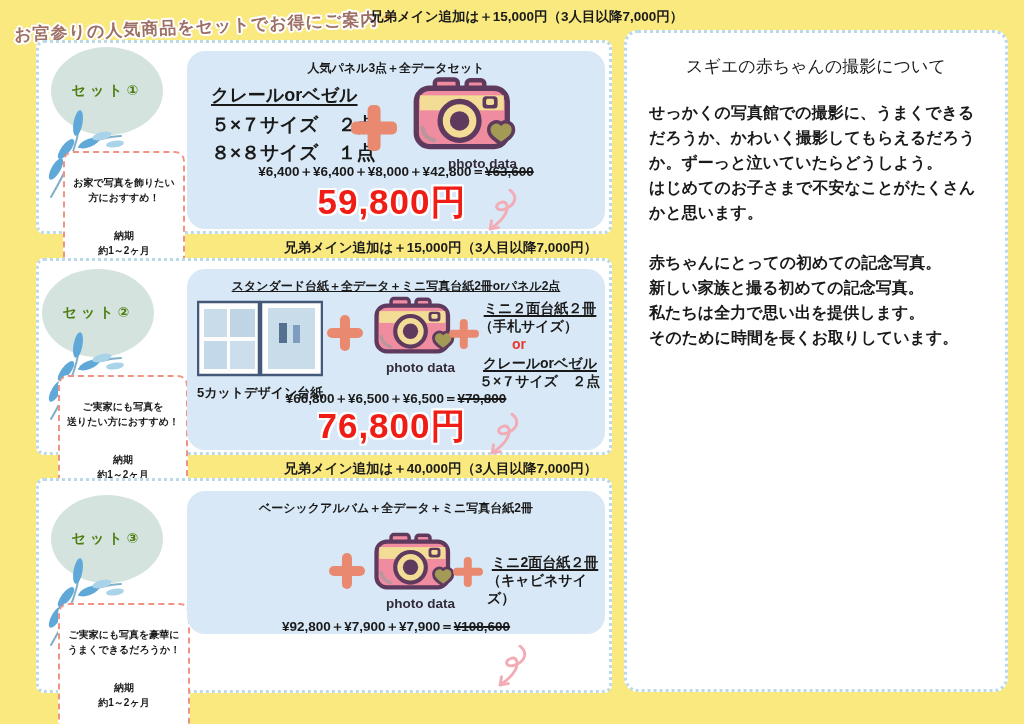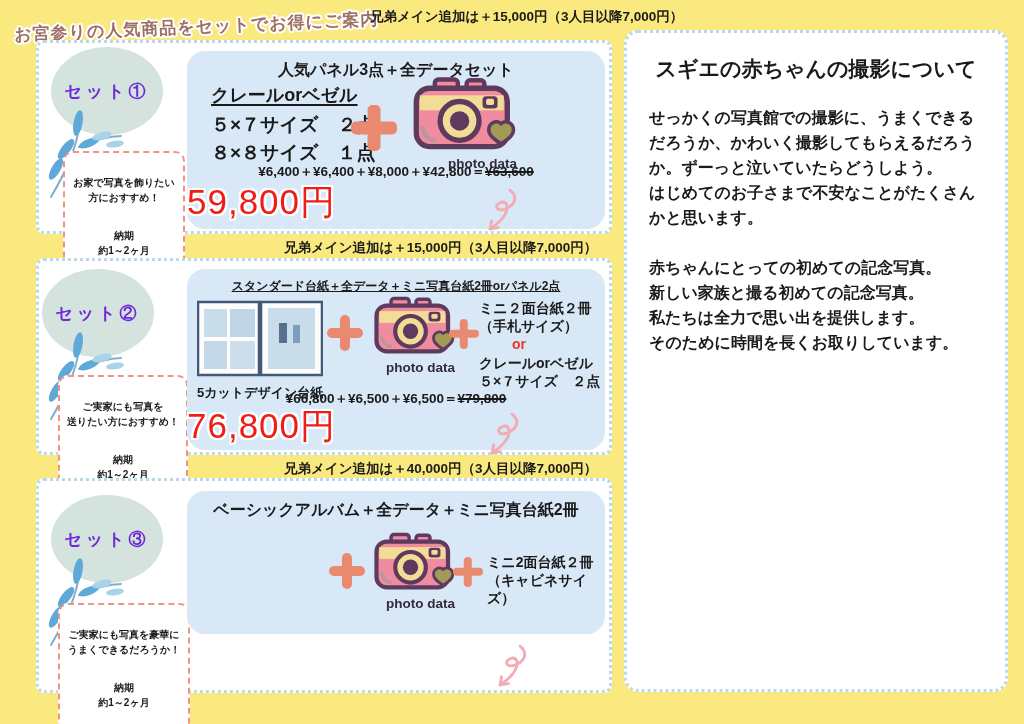--- a/index.html
+++ b/index.html
@@ -30,21 +30,21 @@
     position:absolute; left:36px; width:576px; background:#fff;
     border:3px dotted #BBDAE9; border-radius:8px;
   }
   .card1{ top:40px;  height:194px; }
   .card2{ top:258px; height:197px; }
   .card3{ top:478px; height:215px; }
 
   .set-oval{
     position:absolute; background:#D4E3DE; border-radius:50%;
     display:flex; align-items:center; justify-content:center;
-    color:#6d28d9; font-size:17px; font-weight:700; letter-spacing:4px;font-family:Liberation Serif, serif;
+    color:#4d7c0f; font-size:14px; font-weight:700; letter-spacing:4px;
   }
   .card1 .set-oval{ left:12px; top:4px;  width:112px; height:88px; }
   .card2 .set-oval{ left:3px; top:8px;  width:112px; height:88px; }
   .card3 .set-oval{ left:12px; top:14px; width:112px; height:88px;text-align:center; }
 
   .leaf{ position:absolute; }
   .card1 .leaf{ left:0px; top:62px; }
   .card2 .leaf{ left:0px; top:66px; }
   .card3 .leaf{ left:0px; top:72px; }
 
@@ -60,21 +60,21 @@
 
   .blue-panel{
     position:absolute; left:148px; top:8px; width:418px;
     background:#D8E8F6; border-radius:18px;
   }
   .card1 .blue-panel{ height:178px; }
   .card2 .blue-panel{ height:181px; }
   .card3 .blue-panel{ top:10px; height:143px; }
 
   .panel-title{ position:absolute; left:0; right:0; top:9px; text-align:center;
-    font-weight:700; font-size:16px; }
+    font-weight:700; font-size:12px; }
   .card2 .panel-title{ font-size:12px;text-decoration:underline; }
 
   
   .items-block{ position:absolute; left:24px; top:32px; }
   .items-heading{ font-size:18px; font-weight:700; text-decoration:underline;
     text-underline-offset:3px; text-decoration-thickness:2px; }
   .item-lines{ font-size:19px; font-weight:700; line-height:1.45; white-space:pre-line; margin-top:4px; }
 
   
   .plus{ position:absolute; }
@@ -96,49 +96,49 @@
   
   .album-block{ position:absolute; }
   .card2 .album-block{ left:10px; top:30px; width:128px; }
   .card3 .album-block{ left:14px; top:34px; width:110px; }
   .album-caption{ font-size:13px; font-weight:700; margin-top:3px; white-space:nowrap; }
 
   
   .options{ position:absolute; font-size:14px; font-weight:700; line-height:1.3; }
   .card2 .options{ left:292px; top:30px; width:122px; }
   .card3 .options{ left:300px; top:62px; width:116px; }
-  .opt-u{ text-underline-offset:2px; text-decoration-thickness:2px; }
+  .opt-u{ text-decoration:underline; text-underline-offset:2px; text-decoration-thickness:2px;text-align:center; }
   .opt-or{ color:#E8392F; text-align:center; width:80px; }
 
   .formula{ position:absolute; left:0; right:0; text-align:center;
     font-size:13.5px; font-weight:700; }
   .card1 .formula{ top:112px; }
   .card2 .formula{ top:121px;text-align:center; }
   .card3 .formula{ top:127px; }
   .struck{ text-decoration:line-through; text-decoration-thickness:2px; }
 
-  .big-price{ position:absolute; left:0; right:8px; 
-    font-size:35px; font-weight:400; color:#EF1D16; letter-spacing:1px;
+  .big-price{ position:absolute; left:0; right:8px; text-align:center;
+    font-size:35px; font-weight:700; color:#EF1D16; letter-spacing:1px;
     text-shadow:-2px 0 #fff,2px 0 #fff,0 -2px #fff,0 2px #fff,
                 -2px -2px #fff,2px -2px #fff,-2px 2px #fff,2px 2px #fff; }
   .card1 .big-price{ top:128px; }
   .card2 .big-price{ top:134px; }
   .card3 .big-price{ top:143px; }
   .doodle{ position:absolute; }
   .card1 .doodle{ left:296px; top:134px; }
   .card2 .doodle{ left:298px; top:140px; }
   .card3 .doodle{ left:306px; top:150px; }
 
   
   .info-panel{
     position:absolute; left:624px; top:30px; width:384px; height:662px;
     background:#fff; border:3px dotted #BBDAE9; border-radius:14px;
     padding:22px 22px 0 22px;
   }
-  .info-title{ text-align:center; font-size:21px; font-weight:700; margin-bottom:22px; }
+  .info-title{ text-align:center; font-size:17px; font-weight:400; margin-bottom:22px; }
   .info-para{ font-size:16px; font-weight:700; line-height:25px;
     white-space:pre-line; margin-bottom:25px; }
 </style>
 </head>
 <body>
 
 <svg width="0" height="0" style="position:absolute">
   <defs>
     <g id="camera">
       <rect x="26" y="5" width="26" height="16" rx="4" fill="#F08CA0" stroke="#5D3A5E" stroke-width="5"></rect>
@@ -310,20 +310,23 @@
         <svg width="82" height="60" viewBox="0 0 118 86">
             <use href="#camera"></use>
           </svg>
         <div class="camera-caption">photo data</div>
       </div>
       <div class="plus plus-b"></div>
       <div class="options">
         <div class="opt-u">ミニ2面台紙２冊</div>
         <div>（キャビネサイズ）</div>
       </div>
+      <div class="formula">
+        <span>¥92,800＋¥7,900＋¥7,900＝</span><span class="struck">¥108,600</span>
+      </div>
       <svg class="doodle" width="36" height="50" viewBox="0 0 40 52">
           <use href="#arrowdoodle"></use>
         </svg>
     </div>
   </div>
 
   <div class="info-panel">
     <div class="info-title">スギエの赤ちゃんの撮影について</div>
     <p class="info-para">せっかくの写真館での撮影に、うまくできるだろうか、かわいく撮影してもらえるだろうか。ずーっと泣いていたらどうしよう。
 はじめてのお子さまで不安なことがたくさんかと思います。</p>

